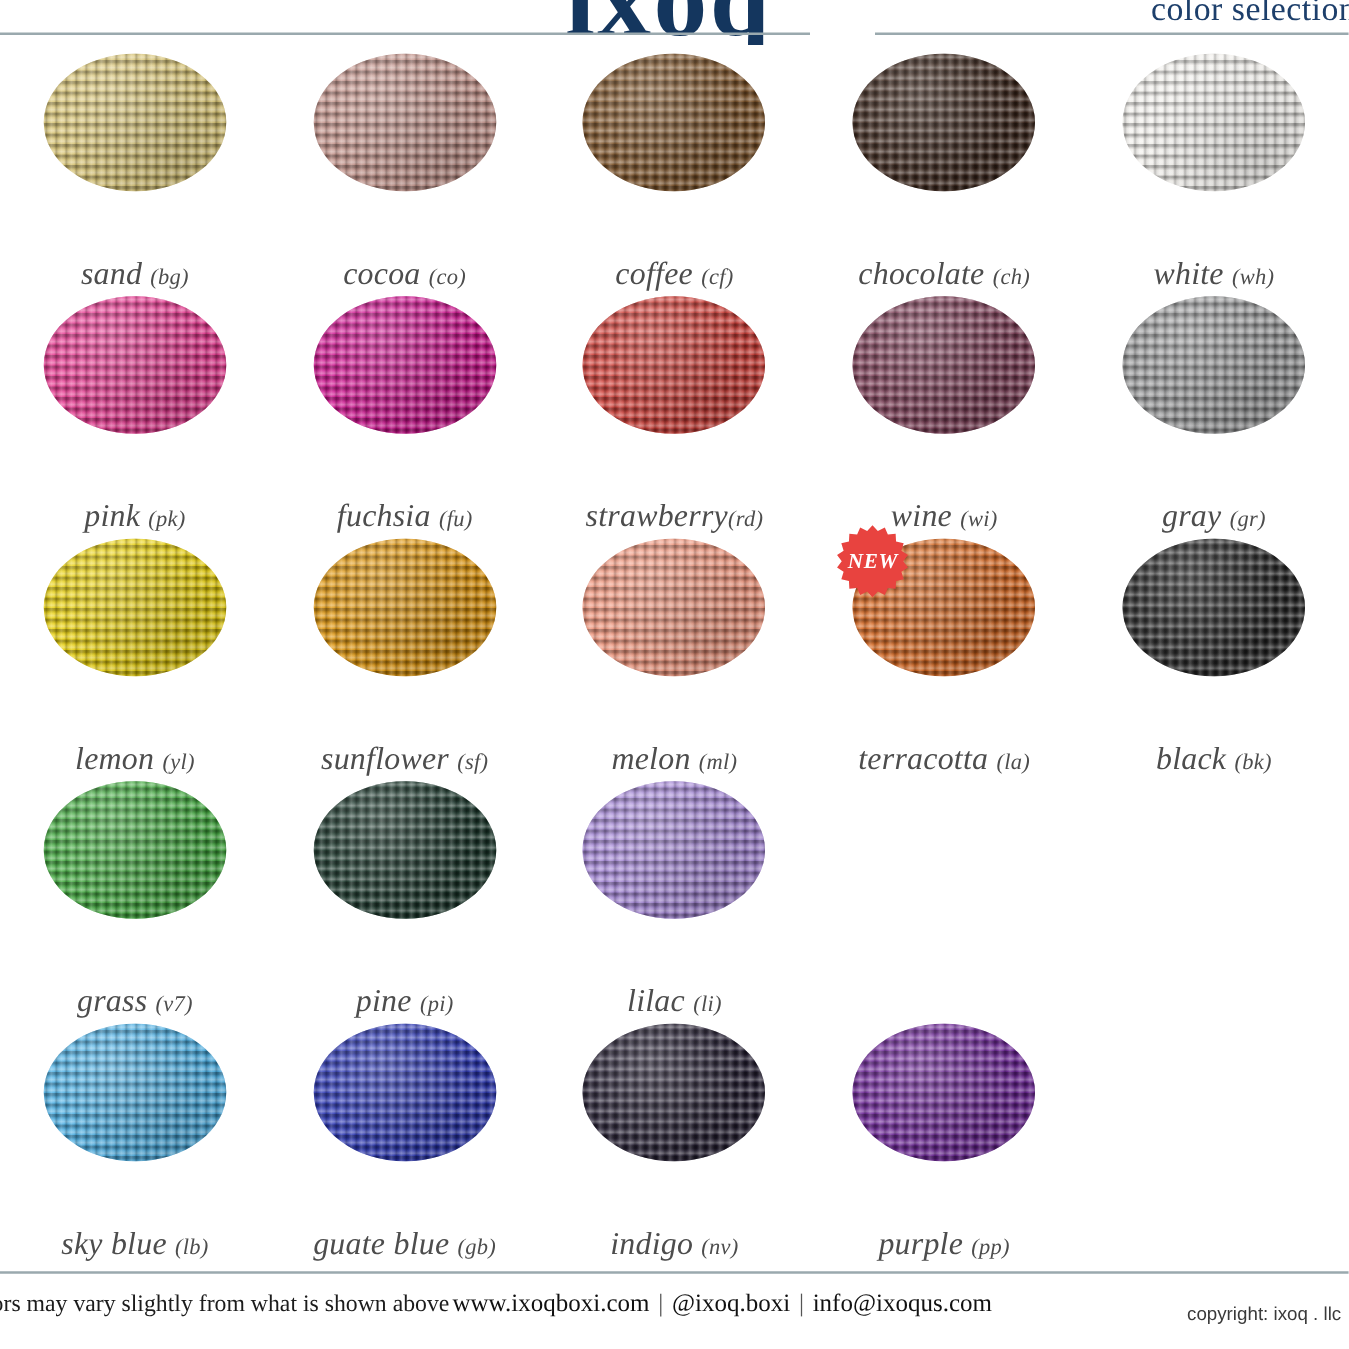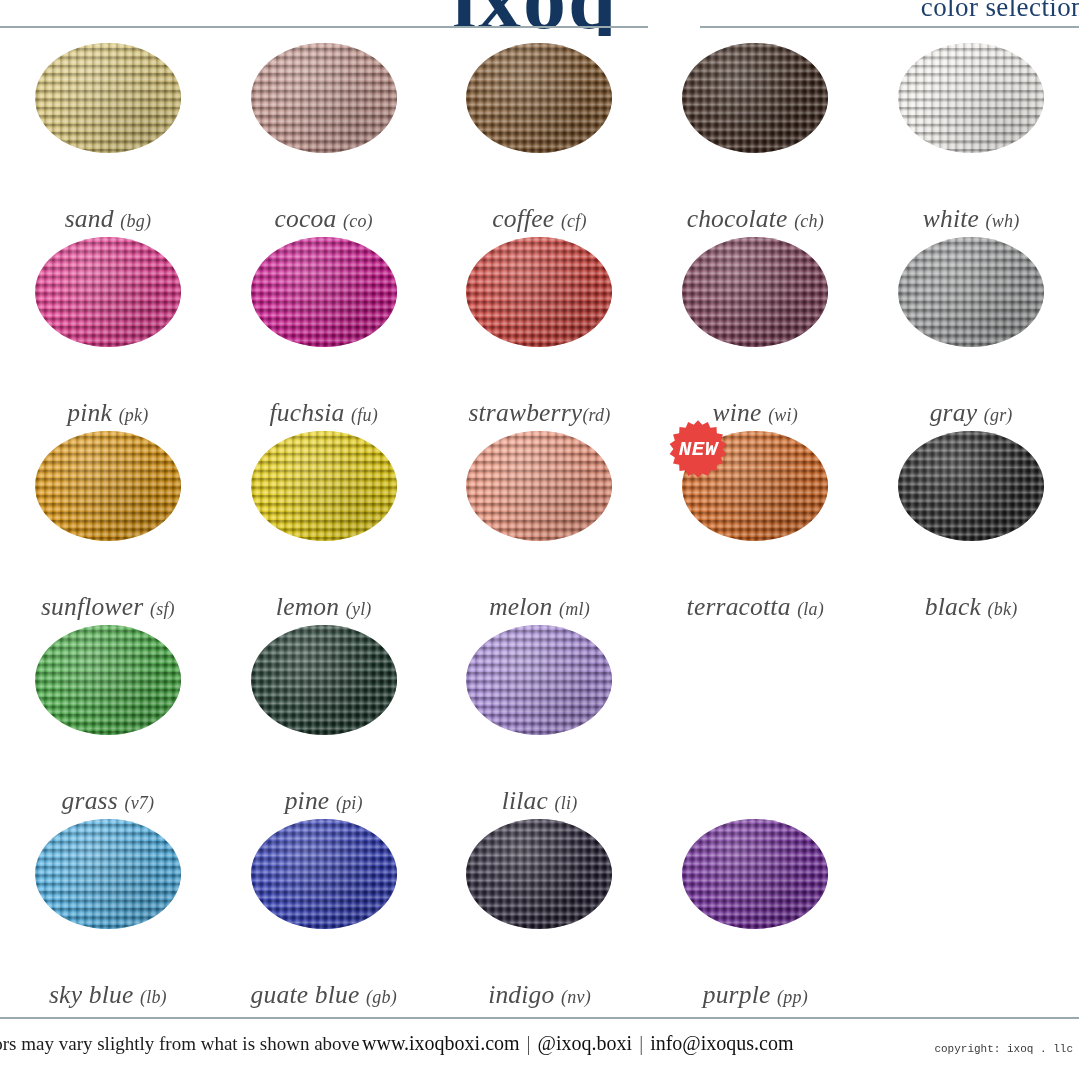--- a/index.html
+++ b/index.html
@@ -151,24 +151,24 @@
     height: 60px;
     z-index: 5;
   }
   .new-badge svg { display: block; }
   .new-badge .badge-text {
     position: absolute;
     inset: 0;
     display: flex;
     align-items: center;
     justify-content: center;
-    font-family: Liberation Mono, monospace;
+    font-family: Liberation Serif, serif;
     font-weight: 700;
     font-style: italic;
-    font-size: 21px;
+    font-size: 17px;
     color: #ffffff;
     letter-spacing: 0.5px;
   }
 
   
   .rule-bottom {
     position: absolute;
     left: 0;
     bottom: 60px;
     width: 1079px;
@@ -201,22 +201,22 @@
     white-space: nowrap;
   }
   .footer-contact .sep {
     color: #555;
     padding: 0 7px;
   }
   .footer-copyright {
     position: absolute;
     right: 6px;
     top: 22px;
-    font-family: Liberation Mono, monospace;
-    font-size: 11px;
+    font-family: Liberation Sans, sans-serif;
+    font-size: 15px;
     color: #3a3a3a;
     white-space: nowrap;
   }
 </style>
 </head>
 <body>
 
 <div class="header">
   <div class="brand">ixoq</div>
   <div class="header-tagline">color selection</div>
@@ -285,29 +285,29 @@
       <div class="cell">
         <div class="swatch-wrap">
           <div class="swatch" style="background: rgb(152, 153, 154);"></div>
         </div>
         <div class="label"><span>gray</span> <span class="code">(gr)</span></div>
       </div>
     </div>
     <div class="row">
       <div class="cell">
         <div class="swatch-wrap">
+          <div class="swatch" style="background: rgb(232, 207, 7);"></div>
+        </div>
+        <div class="label"><span>lemon</span> <span class="code">(yl)</span></div>
+      </div>
+      <div class="cell">
+        <div class="swatch-wrap">
           <div class="swatch" style="background: rgb(221, 146, 6);"></div>
         </div>
         <div class="label"><span>sunflower</span> <span class="code">(sf)</span></div>
-      </div>
-      <div class="cell">
-        <div class="swatch-wrap">
-          <div class="swatch" style="background: rgb(232, 207, 7);"></div>
-        </div>
-        <div class="label"><span>lemon</span> <span class="code">(yl)</span></div>
       </div>
       <div class="cell">
         <div class="swatch-wrap">
           <div class="swatch" style="background: rgb(239, 146, 120);"></div>
         </div>
         <div class="label"><span>melon</span> <span class="code">(ml)</span></div>
       </div>
       <div class="cell">
         <div class="swatch-wrap">
           <div class="swatch" style="background: rgb(213, 99, 26);"></div>

